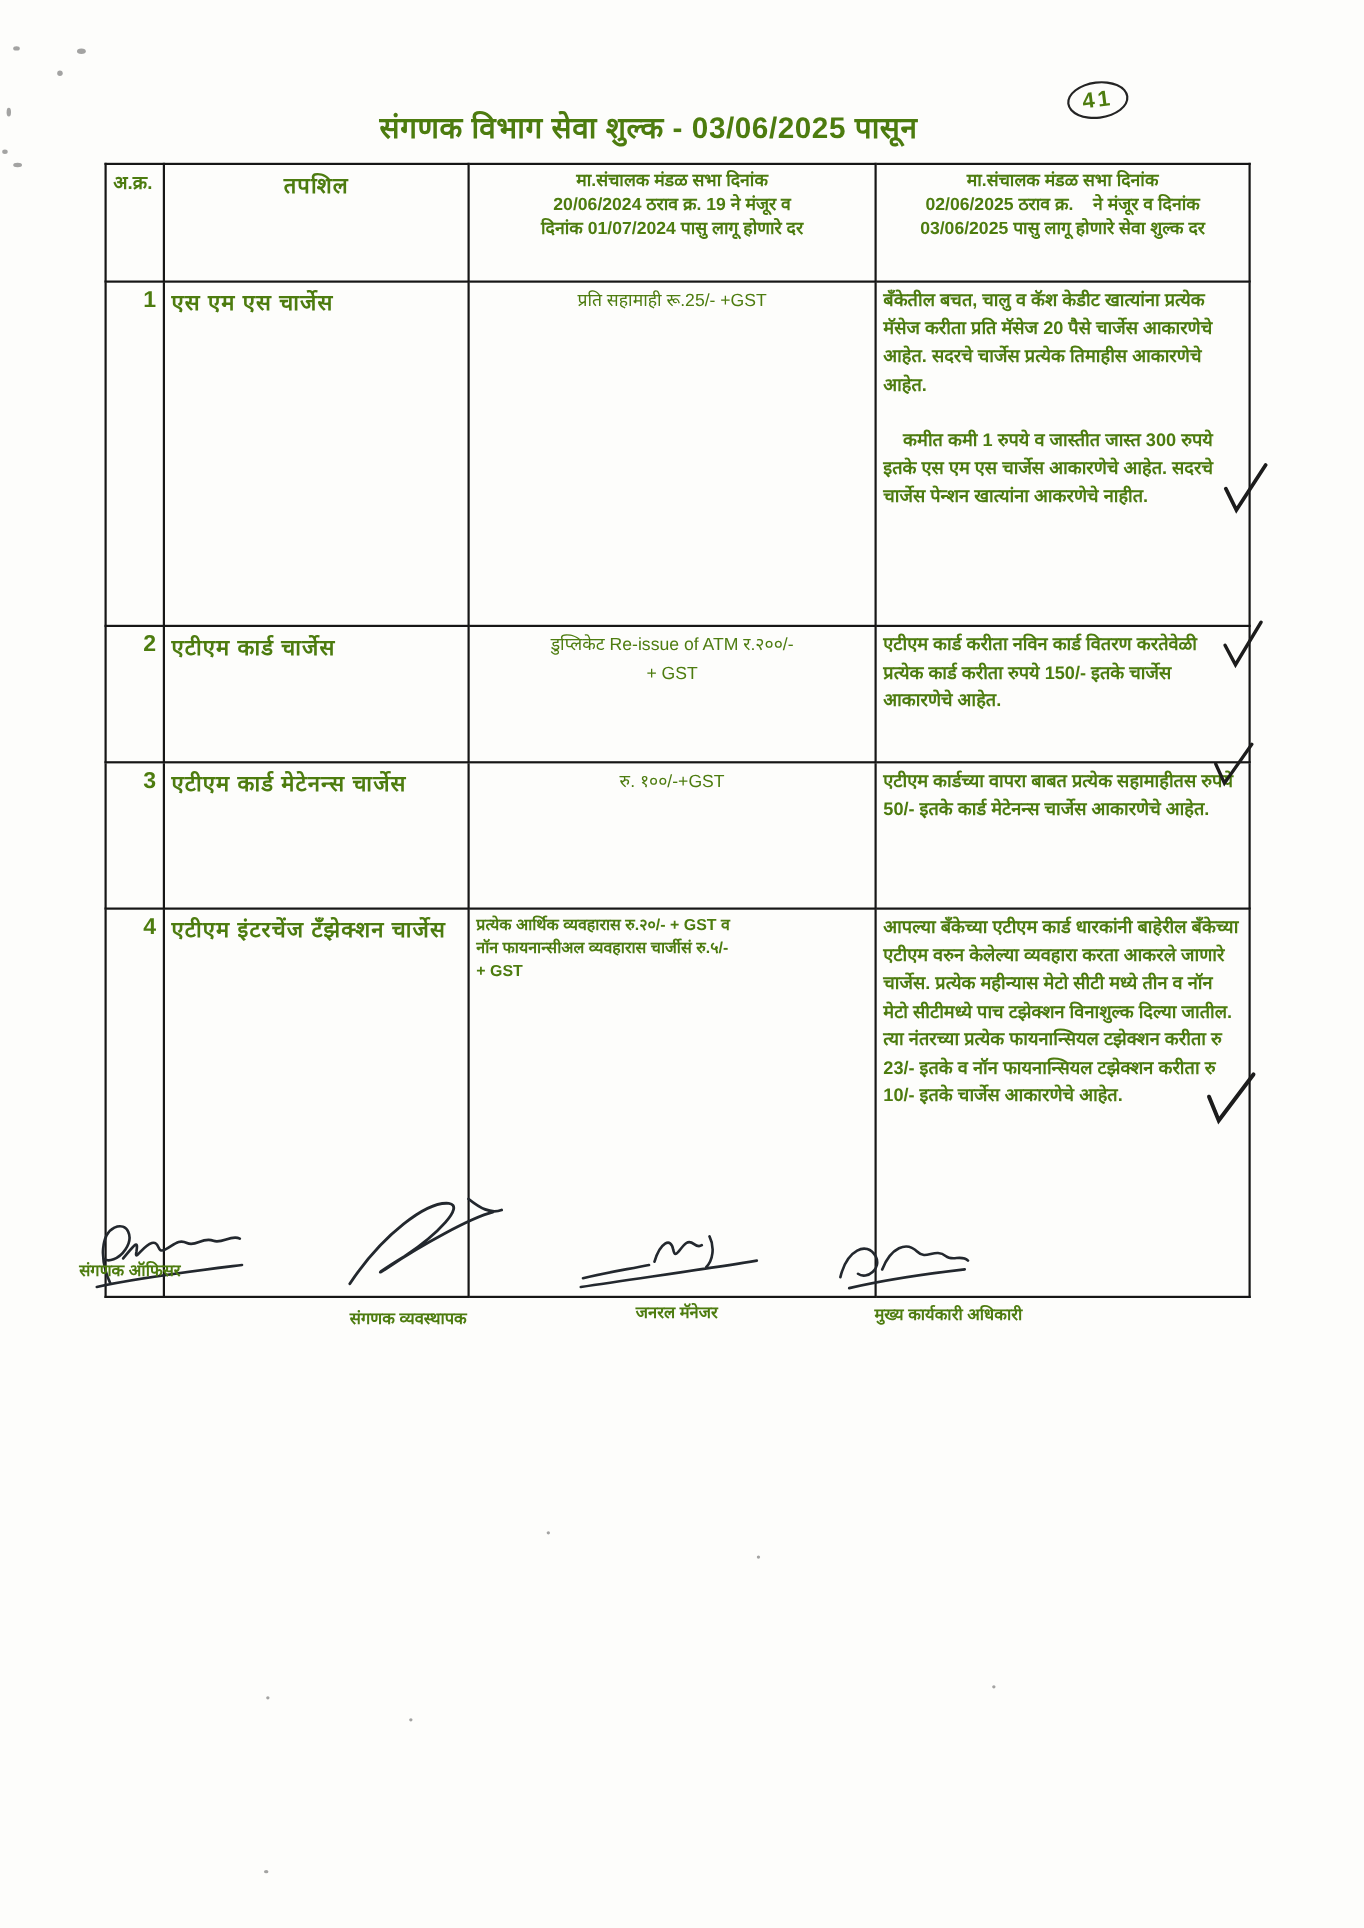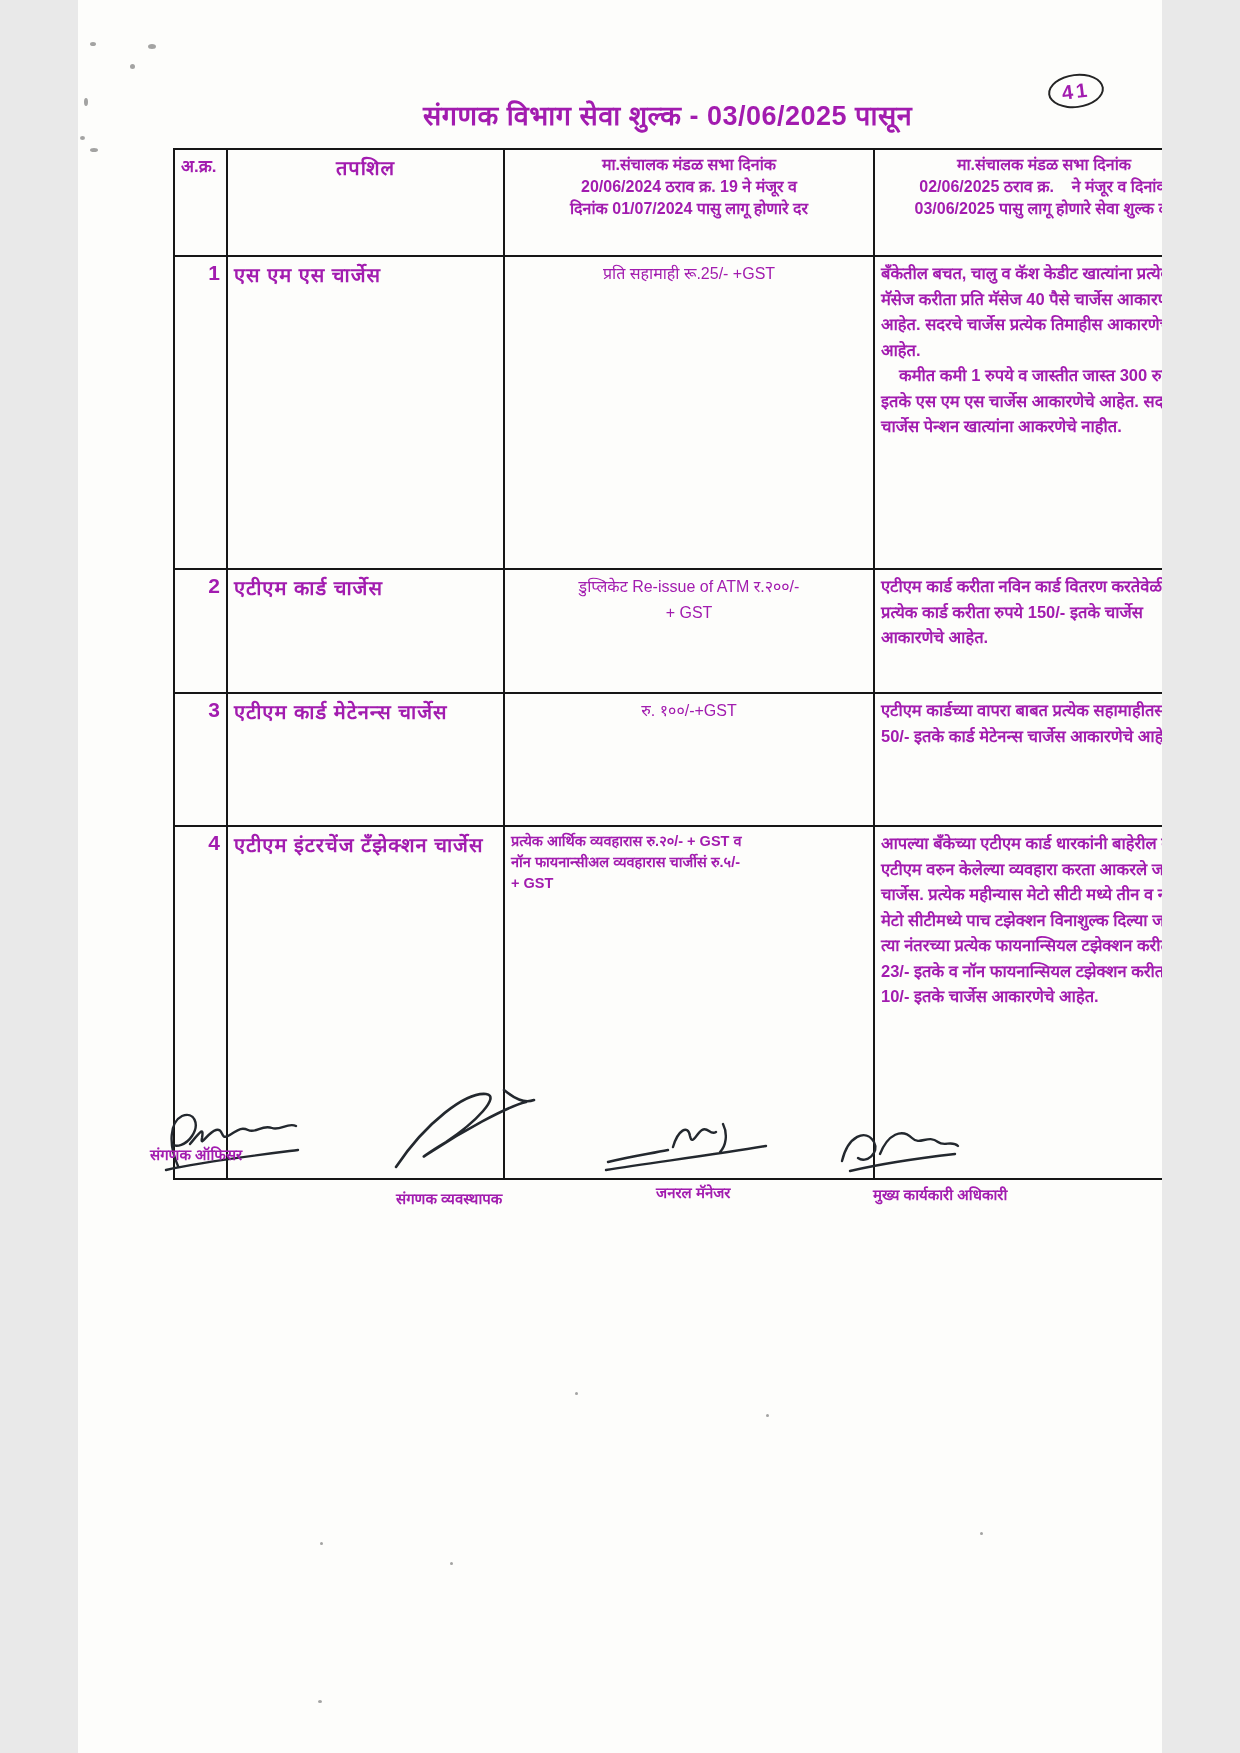--- a/index.html
+++ b/index.html
@@ -1,20 +1,20 @@
 <!DOCTYPE html>
 <html><head>
 <meta charset="utf-8">
 <style>
   * { margin:0; padding:0; box-sizing:border-box; }
   html,body { background:#e9e9e9; }
   body { font-family:"Liberation Sans", sans-serif; }
   .page {
-    position:relative; width:1084px; height:1753px;
-    background:#fdfdfb; color:#a21caf; overflow:hidden;
+    position:relative; width:1240px; height:1753px;
+    background:#fdfdfb; color:#4d7c0f; overflow:hidden;
     margin:0 auto;
   }
   .doc-title {
     position:absolute; left:345px; top:96px;
     font-size:27px; font-weight:bold; letter-spacing:.5px;
     white-space:nowrap;
   }
   .page-number {
     position:absolute; left:970px; top:74px; width:56px; height:34px;
     border:2.5px solid #242424; border-radius:50%;
@@ -35,21 +35,21 @@
   td.hdr-detail { font-size:20px; letter-spacing:1px; }
   td.hdr-rate { font-size:16px; line-height:22px; white-space:pre-line; }
   td.sr { text-align:right; font-size:21px; font-weight:bold; padding:7px 1px 0 0; }
   td.detail { font-size:20px; font-weight:bold; padding-top:6px; letter-spacing:1px; }
   td.rate-old { text-align:center; vertical-align:middle; font-weight:normal;
     white-space:pre-line; font-size:16px; line-height:26px; }
   td.rate-old-small { vertical-align:top; text-align:left; font-weight:bold;
     font-size:14.5px; line-height:21px; white-space:pre-line;margin-top:28px; }
   td.rate-new { font-size:16.5px; line-height:25.5px; font-weight:600; padding-top:5px; }
   td.rate-new p { margin:0; }
-  td.rate-new p.indent { text-indent:18px; margin-top:0; }
+  td.rate-new p.indent { text-indent:18px; margin-top:25px; }
   .checkmark { position:absolute; }
   .signature { position:absolute; }
   .sig-label { position:absolute; font-size:15px; font-weight:bold; white-space:nowrap; }
   .speck { position:absolute; background:#5a5a5a; border-radius:50%; opacity:.55; }
 </style>
 </head>
 <body>
 
 <div class="page">
 
@@ -88,21 +88,21 @@
       <td class="hdr hdr-rate">मा.संचालक मंडळ सभा दिनांक
 02/06/2025 ठराव क्र.&nbsp;&nbsp;&nbsp;&nbsp;ने मंजूर व दिनांक
 03/06/2025 पासु लागू होणारे सेवा शुल्क दर</td>
     </tr>
 
     <tr style="height:313px">
       <td class="sr">1</td>
       <td class="detail">एस एम एस चार्जेस</td>
       <td class="rate-old">प्रति सहामाही रू.25/- +GST</td>
       <td class="rate-new">
-        <p>बँकेतील बचत, चालु व कॅश केडीट खात्यांना प्रत्येक मॅसेज करीता प्रति मॅसेज 40 पैसे चार्जेस आकारणेचे आहेत. सदरचे चार्जेस प्रत्येक तिमाहीस आकारणेचे आहेत.</p>
+        <p>बँकेतील बचत, चालु व कॅश केडीट खात्यांना प्रत्येक मॅसेज करीता प्रति मॅसेज 20 पैसे चार्जेस आकारणेचे आहेत. सदरचे चार्जेस प्रत्येक तिमाहीस आकारणेचे आहेत.</p>
         <p class="indent">कमीत कमी 1 रुपये व जास्तीत जास्त 300 रुपये इतके एस एम एस चार्जेस आकारणेचे आहेत. सदरचे चार्जेस पेन्शन खात्यांना आकरणेचे नाहीत.</p>
       </td>
     </tr>
 
     <tr style="height:124px">
       <td class="sr">2</td>
       <td class="detail">एटीएम कार्ड चार्जेस</td>
       <td class="rate-old">डुप्लिकेट Re-issue of ATM र.२००/-
 + GST</td>
       <td class="rate-new">

